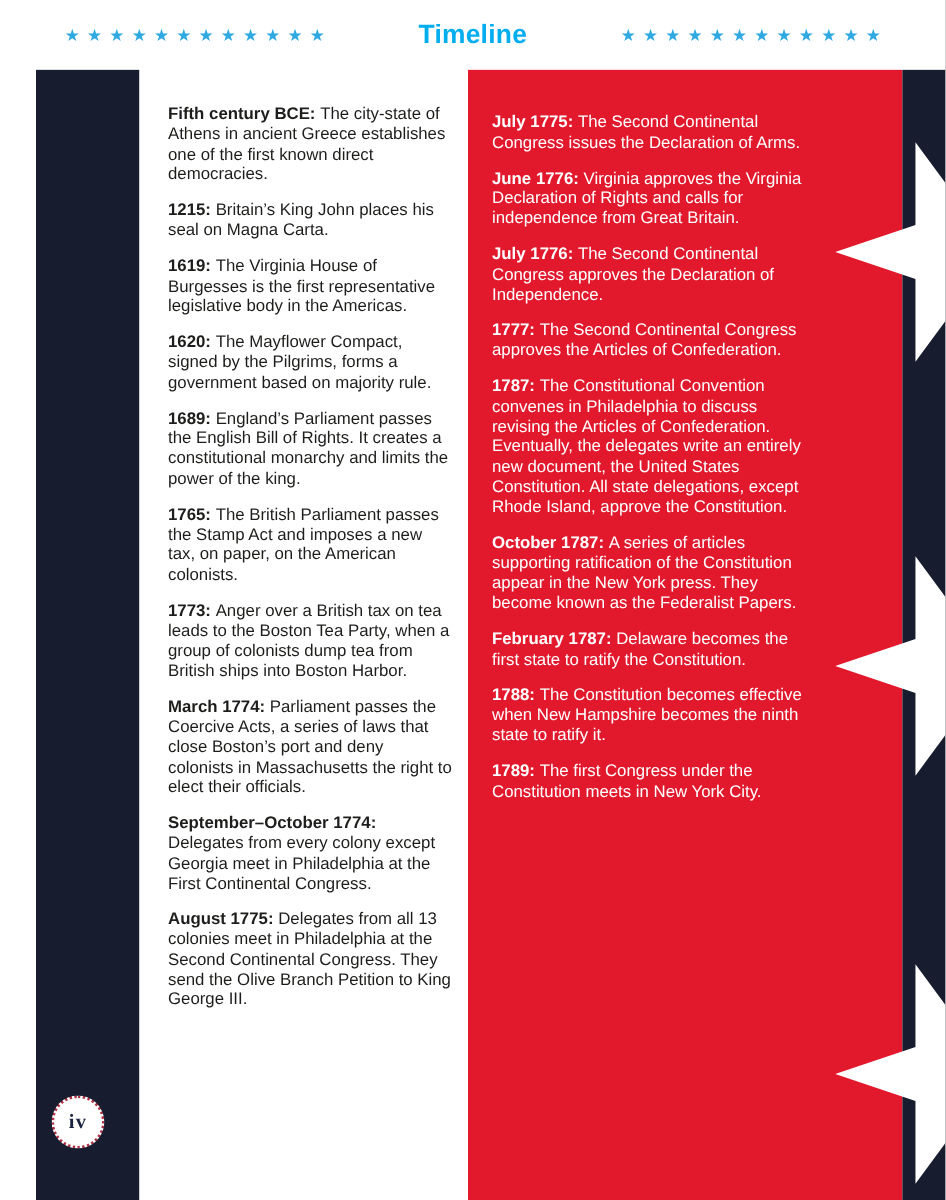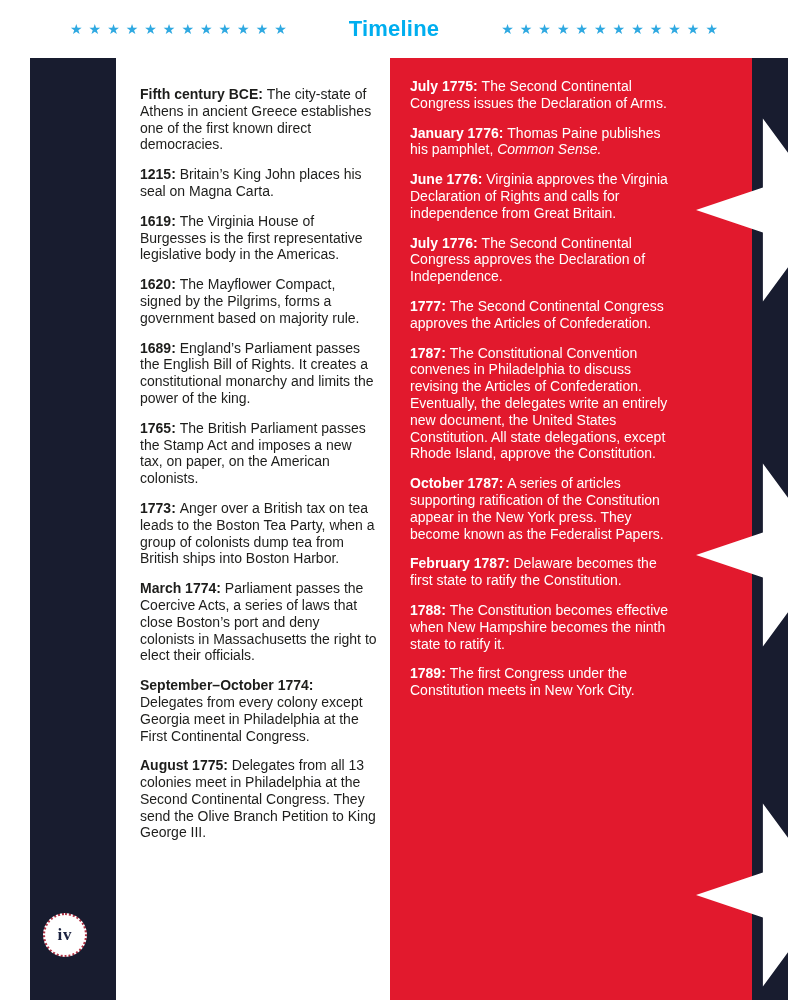--- a/index.html
+++ b/index.html
@@ -13,38 +13,38 @@
   .tab1{left:84px;} .tab2{left:293px;} .tab3{left:553px;}
 
   
   .header{
     position:absolute;top:0;left:0;width:788px;height:58px;background:#ffffff;
     display:flex;align-items:center;justify-content:center;column-gap:62px;z-index:5;
   }
   .star-row{display:flex;column-gap:6px;}
   .hstar{color:#2fa9e1;font-size:14px;line-height:14px;}
   .page-title{
-    margin:0;color:#00aeef;font-size:22px;font-weight:700;letter-spacing:.2px;
+    margin:16px;color:#00aeef;font-size:22px;font-weight:700;letter-spacing:.2px;
   }
 
   
   .left-stripe{position:absolute;left:30px;top:58px;width:86px;height:942px;background:#181c2f;}
 
   
   .col-left{
     position:absolute;left:140px;top:86px;width:237px;color:#1d1d1b;
     font-size:14px;line-height:16.8px;
   }
   .entry{margin:0 0 13px 0;}
   .entry strong{font-weight:700;}
 
   
   .col-red{
     position:absolute;left:390px;top:58px;width:362px;height:942px;background:#e2192d;
-    box-sizing:border-box;padding:20px 0 0 20px;
+    box-sizing:border-box;padding:35px 0 0 20px;
   }
   .col-red .inner{width:272px;color:#ffffff;font-size:14px;line-height:16.8px;}
   .col-red .entry em{font-style:italic;}
 
   
   .right-band{position:absolute;left:752px;top:58px;width:36px;height:942px;background:#181c2f;z-index:2;overflow:visible;}
   .flag-star{
     position:absolute;right:-98px;width:190px;height:190px;background:#ffffff;
     transform:rotate(-90deg);
     clip-path:polygon(50% 0%,61.8% 35.2%,98.1% 35.2%,68.2% 57.2%,79.5% 91.3%,50% 70.5%,20.5% 91.3%,31.8% 57.2%,1.9% 35.2%,38.2% 35.2%);
@@ -114,21 +114,20 @@
       <p class="entry"><strong>1765: </strong>The British Parliament passes the Stamp Act and imposes a new tax, on paper, on the American colonists.</p>
       <p class="entry"><strong>1773: </strong>Anger over a British tax on tea leads to the Boston Tea Party, when a group of colonists dump tea from British ships into Boston Harbor.</p>
       <p class="entry"><strong>March 1774: </strong>Parliament passes the Coercive Acts, a series of laws that close Boston’s port and deny colonists in Massachusetts the right to elect their officials.</p>
       <p class="entry"><strong>September–October 1774: </strong>Delegates from every colony except Georgia meet in Philadelphia at the First Continental Congress.</p>
       <p class="entry"><strong>August 1775: </strong>Delegates from all 13 colonies meet in Philadelphia at the Second Continental Congress. They send the Olive Branch Petition to King George III.</p>
     </section>
 
   <section class="col-red">
     <div class="inner" id="red-entries">
         <p class="entry"><strong>July 1775: </strong>The Second Continental Congress issues the Declaration of Arms.</p>
-        <p class="entry"><strong>January 1776: </strong>Thomas Paine publishes his pamphlet, <em>Common Sense.</em></p>
         <p class="entry"><strong>June 1776: </strong>Virginia approves the Virginia Declaration of Rights and calls for independence from Great Britain.</p>
         <p class="entry"><strong>July 1776: </strong>The Second Continental Congress approves the Declaration of Independence.</p>
         <p class="entry"><strong>1777: </strong>The Second Continental Congress approves the Articles of Confederation.</p>
         <p class="entry"><strong>1787: </strong>The Constitutional Convention convenes in Philadelphia to discuss revising the Articles of Confederation. Eventually, the delegates write an entirely new document, the United States Constitution. All state delegations, except Rhode Island, approve the Constitution.</p>
         <p class="entry"><strong>October 1787: </strong>A series of articles supporting ratification of the Constitution appear in the New York press. They become known as the Federalist Papers.</p>
         <p class="entry"><strong>February 1787: </strong>Delaware becomes the first state to ratify the Constitution.</p>
         <p class="entry"><strong>1788: </strong>The Constitution becomes effective when New Hampshire becomes the ninth state to ratify it.</p>
         <p class="entry"><strong>1789: </strong>The first Congress under the Constitution meets in New York City.</p>
       </div>
   </section>

